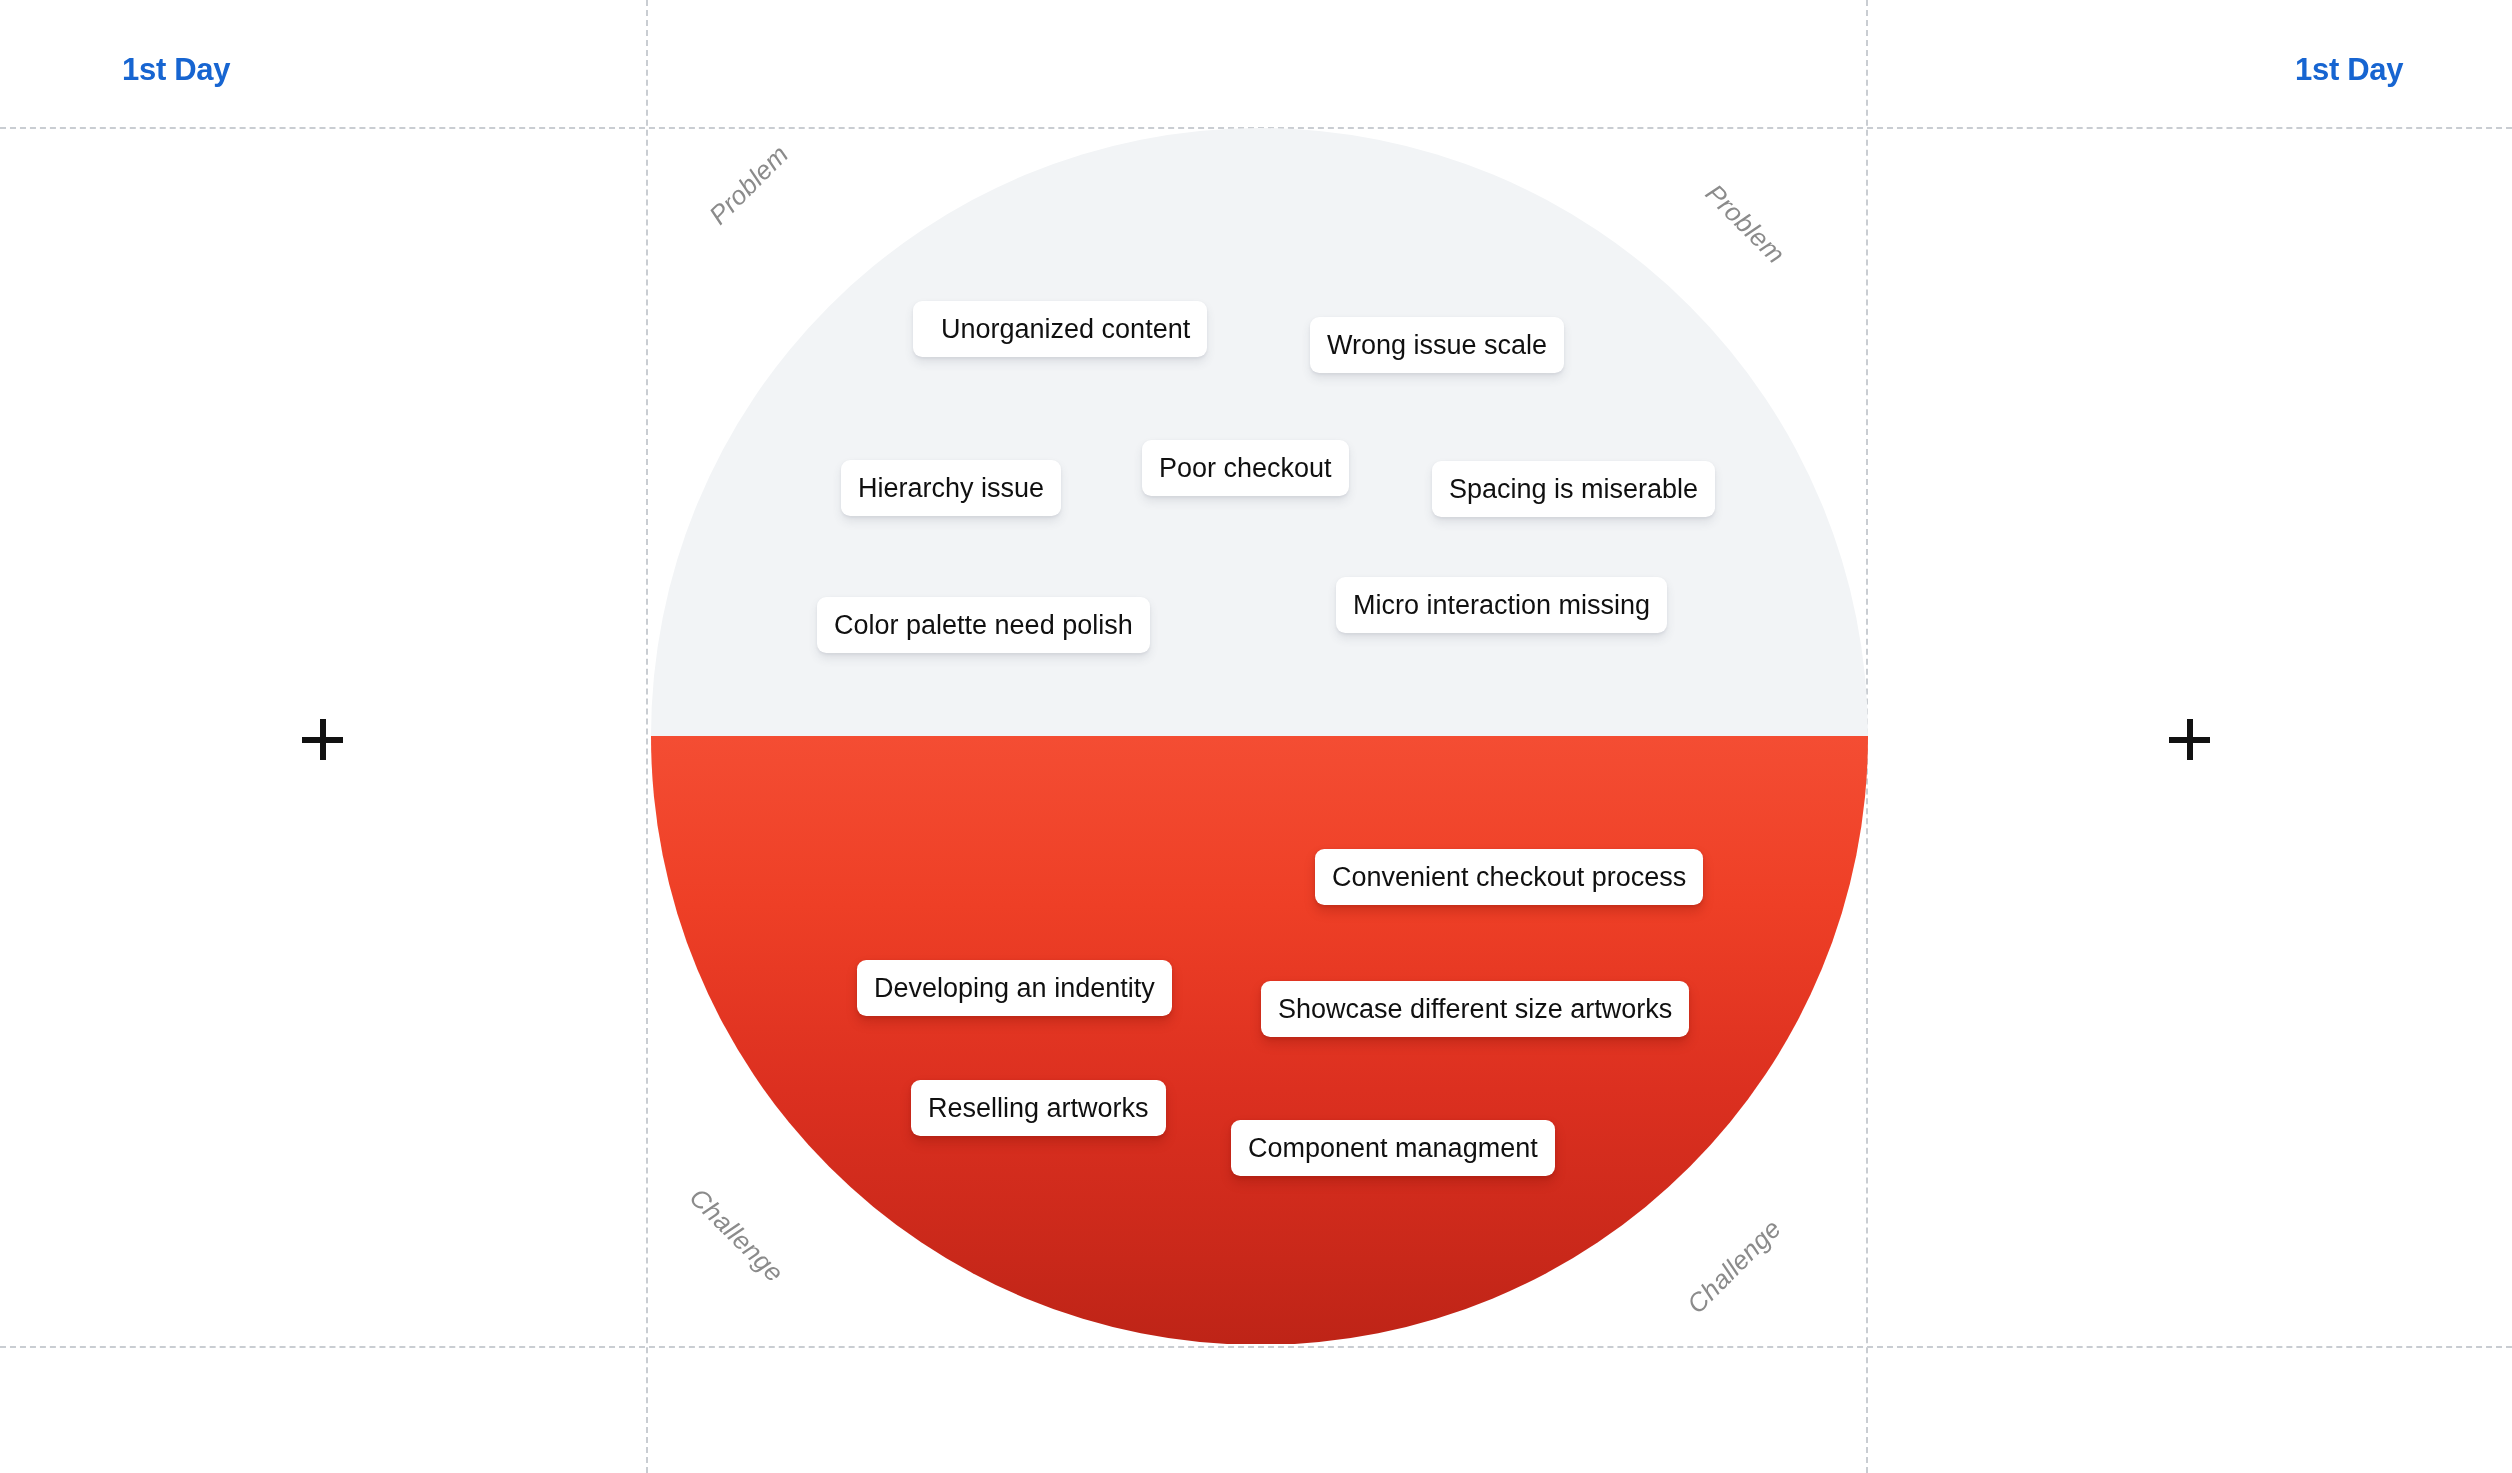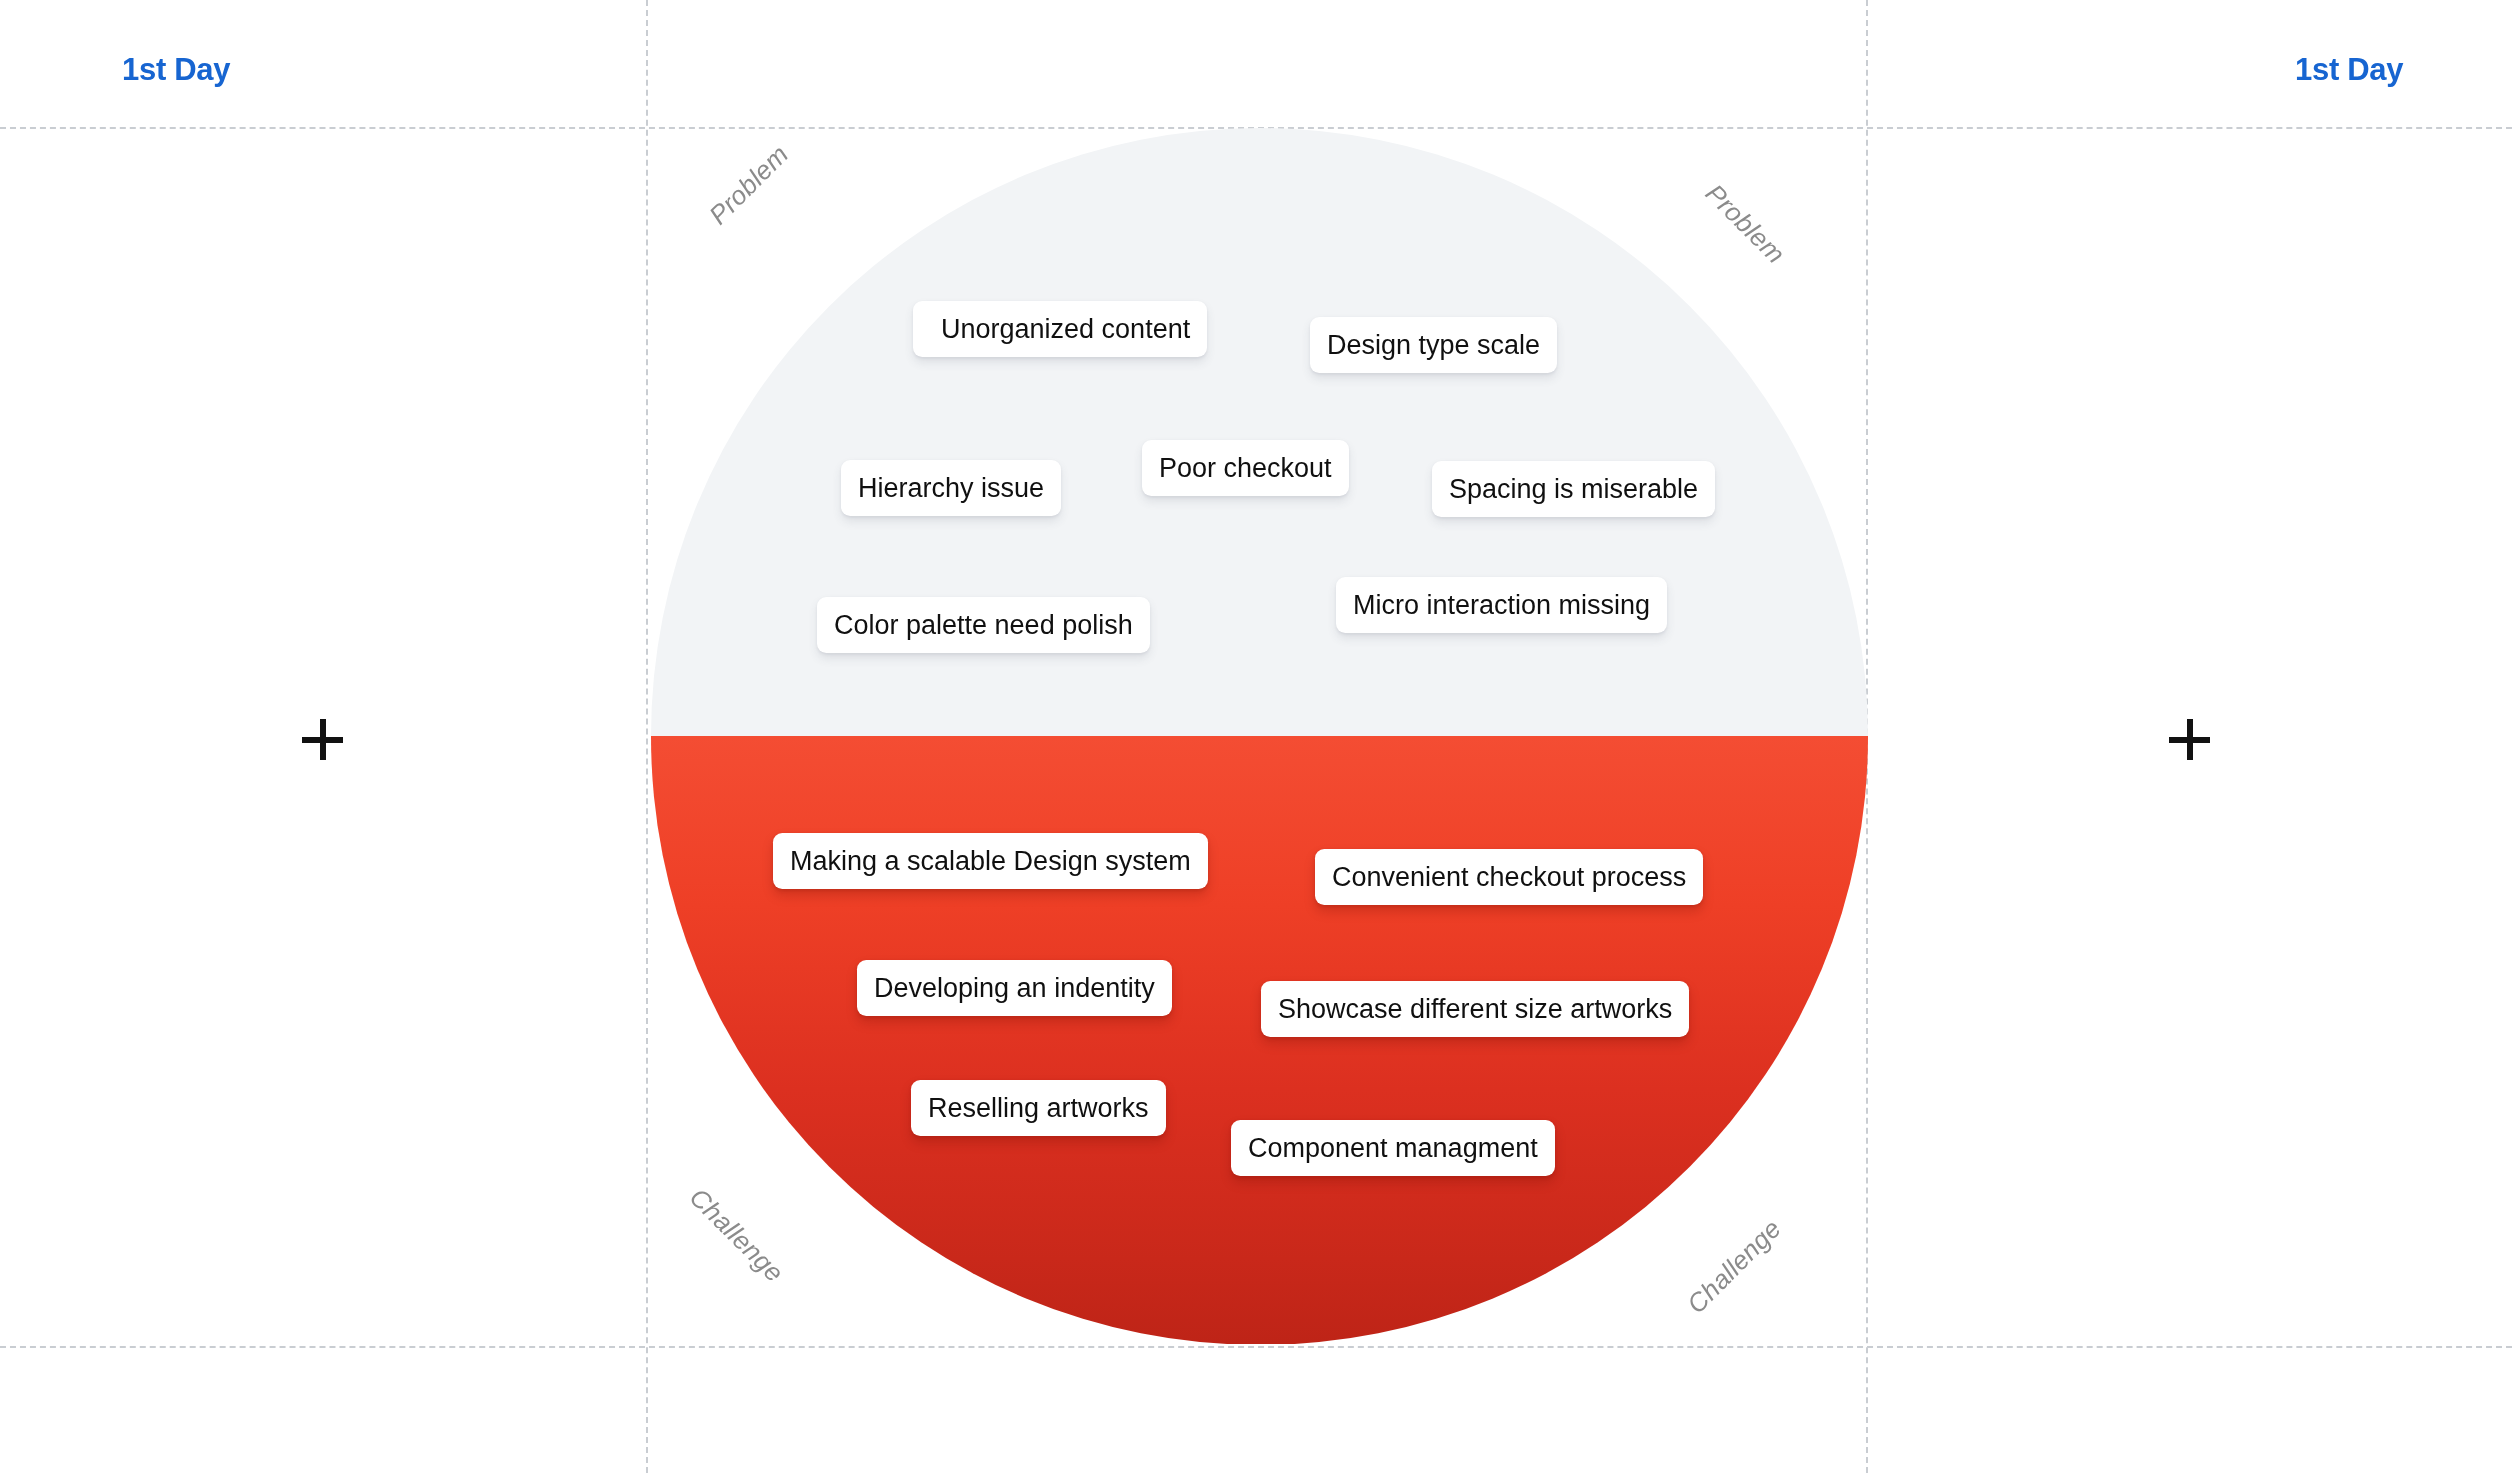--- a/index.html
+++ b/index.html
@@ -108,28 +108,27 @@
     <div id="circle-top"></div>
     <div id="circle-bottom"></div>
   </div>
 
   <div class="side-label" style="left:703px; top:209px; transform:rotate(-45deg); transform-origin:left top;">Problem</div>
   <div class="side-label" style="left:1721px; top:178px; transform:rotate(45deg); transform-origin:left top;">Problem</div>
   <div class="side-label" style="left:705px; top:1182px; transform:rotate(45deg); transform-origin:left top;">Challenge</div>
   <div class="side-label" style="left:1681px; top:1298px; transform:rotate(-45deg); transform-origin:left top;">Challenge</div>
 
   <div class="note" style="left:913px; top:301px;padding-left:28px;">Unorganized content</div>
-  <div class="note" style="left:1310px; top:317px;">Design type scale</div>
+  <div class="note" style="left:1310px; top:317px;">Wrong issue scale</div>
   <div class="note" style="left:841px; top:460px;">Hierarchy issue</div>
   <div class="note" style="left:1142px; top:440px;">Poor checkout</div>
   <div class="note" style="left:1432px; top:461px;">Spacing is miserable</div>
   <div class="note" style="left:817px; top:597px;">Color palette need polish</div>
   <div class="note" style="left:1336px; top:577px;">Micro interaction missing</div>
 
-  <div class="note on-red" style="left:773px; top:833px;">Making a scalable Design system</div>
   <div class="note on-red" style="left:1315px; top:849px;text-align:right;">Convenient checkout process</div>
   <div class="note on-red" style="left:857px; top:960px;">Developing an indentity</div>
   <div class="note on-red" style="left:1261px; top:981px;">Showcase different size artworks</div>
   <div class="note on-red" style="left:911px; top:1080px;text-align:right;">Reselling artworks</div>
   <div class="note on-red" style="left:1231px; top:1120px;">Component managment</div>
 
 </div>
 
 
 </body></html>

